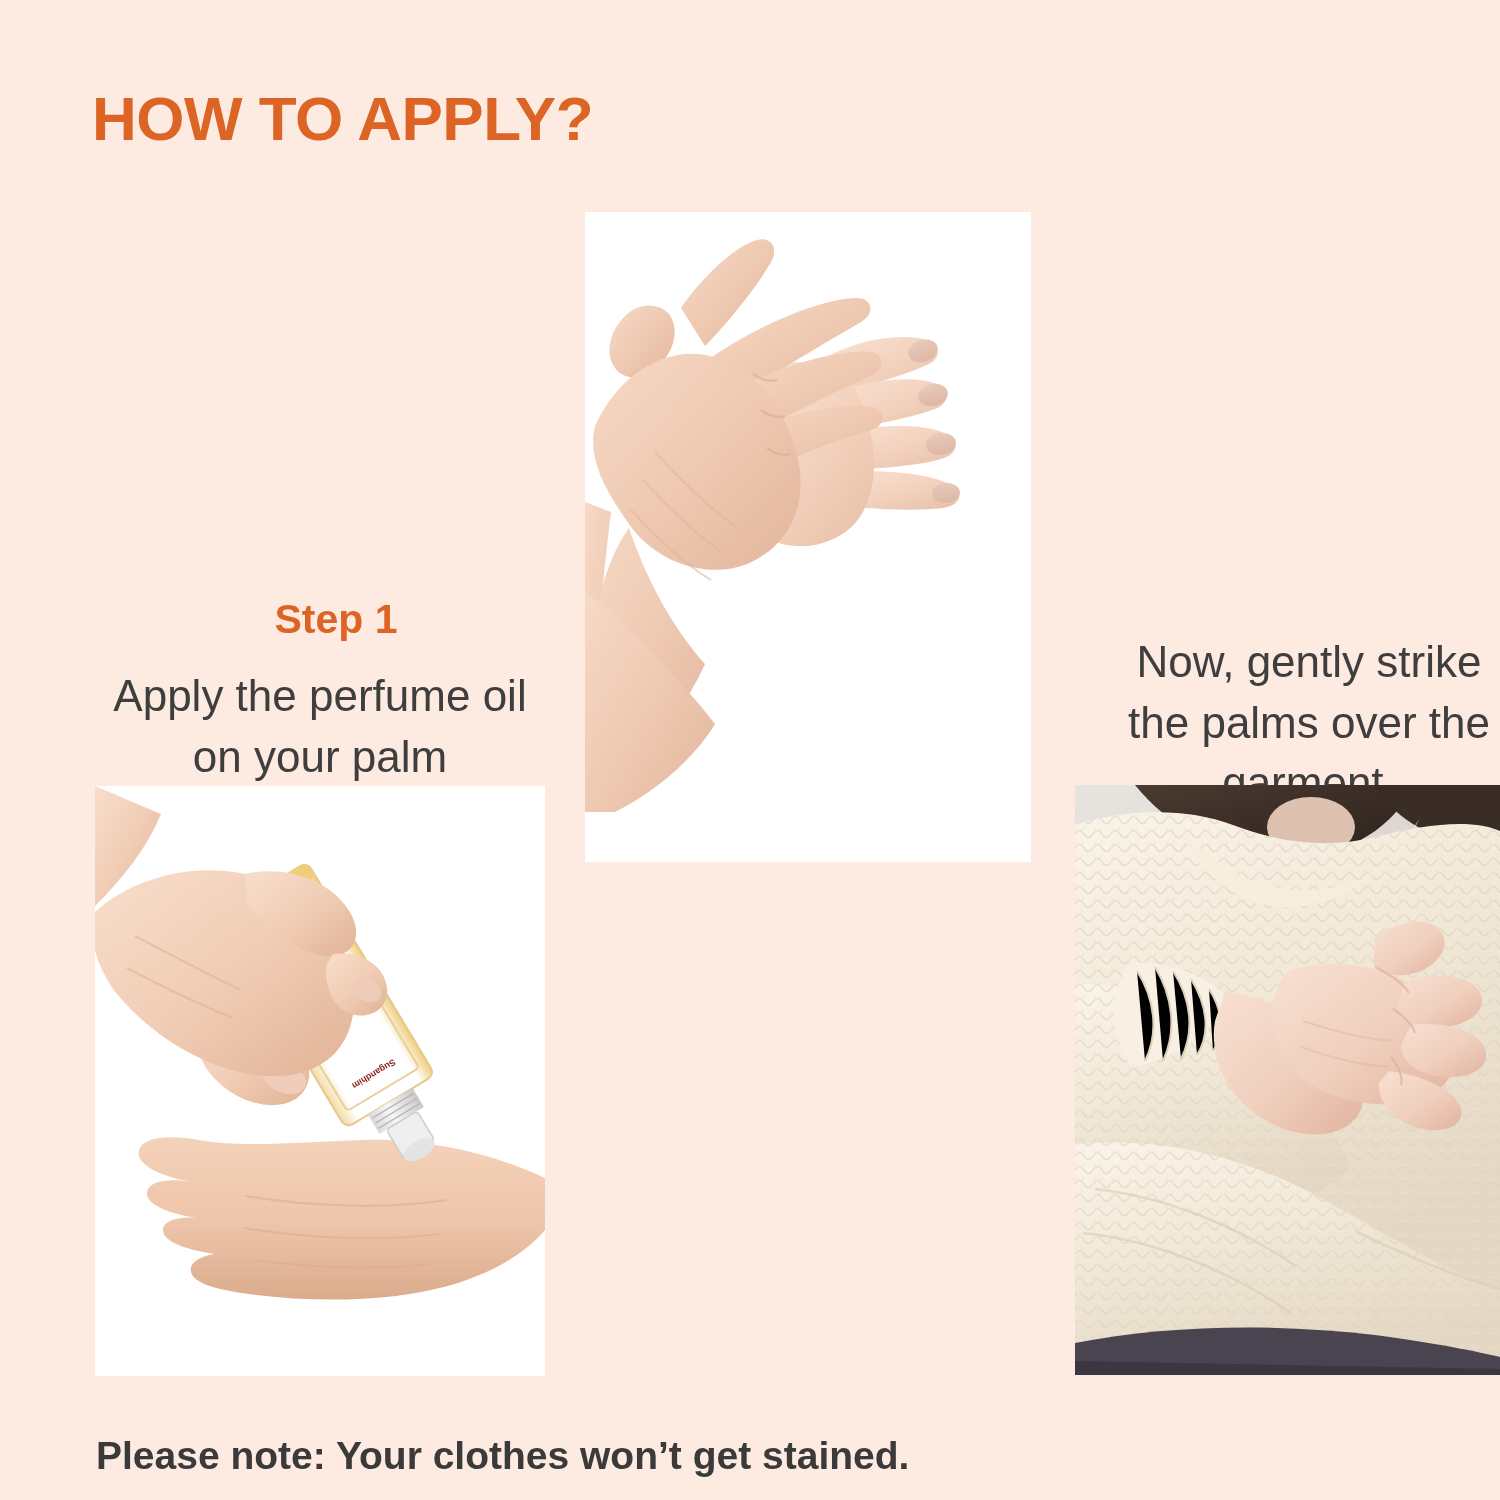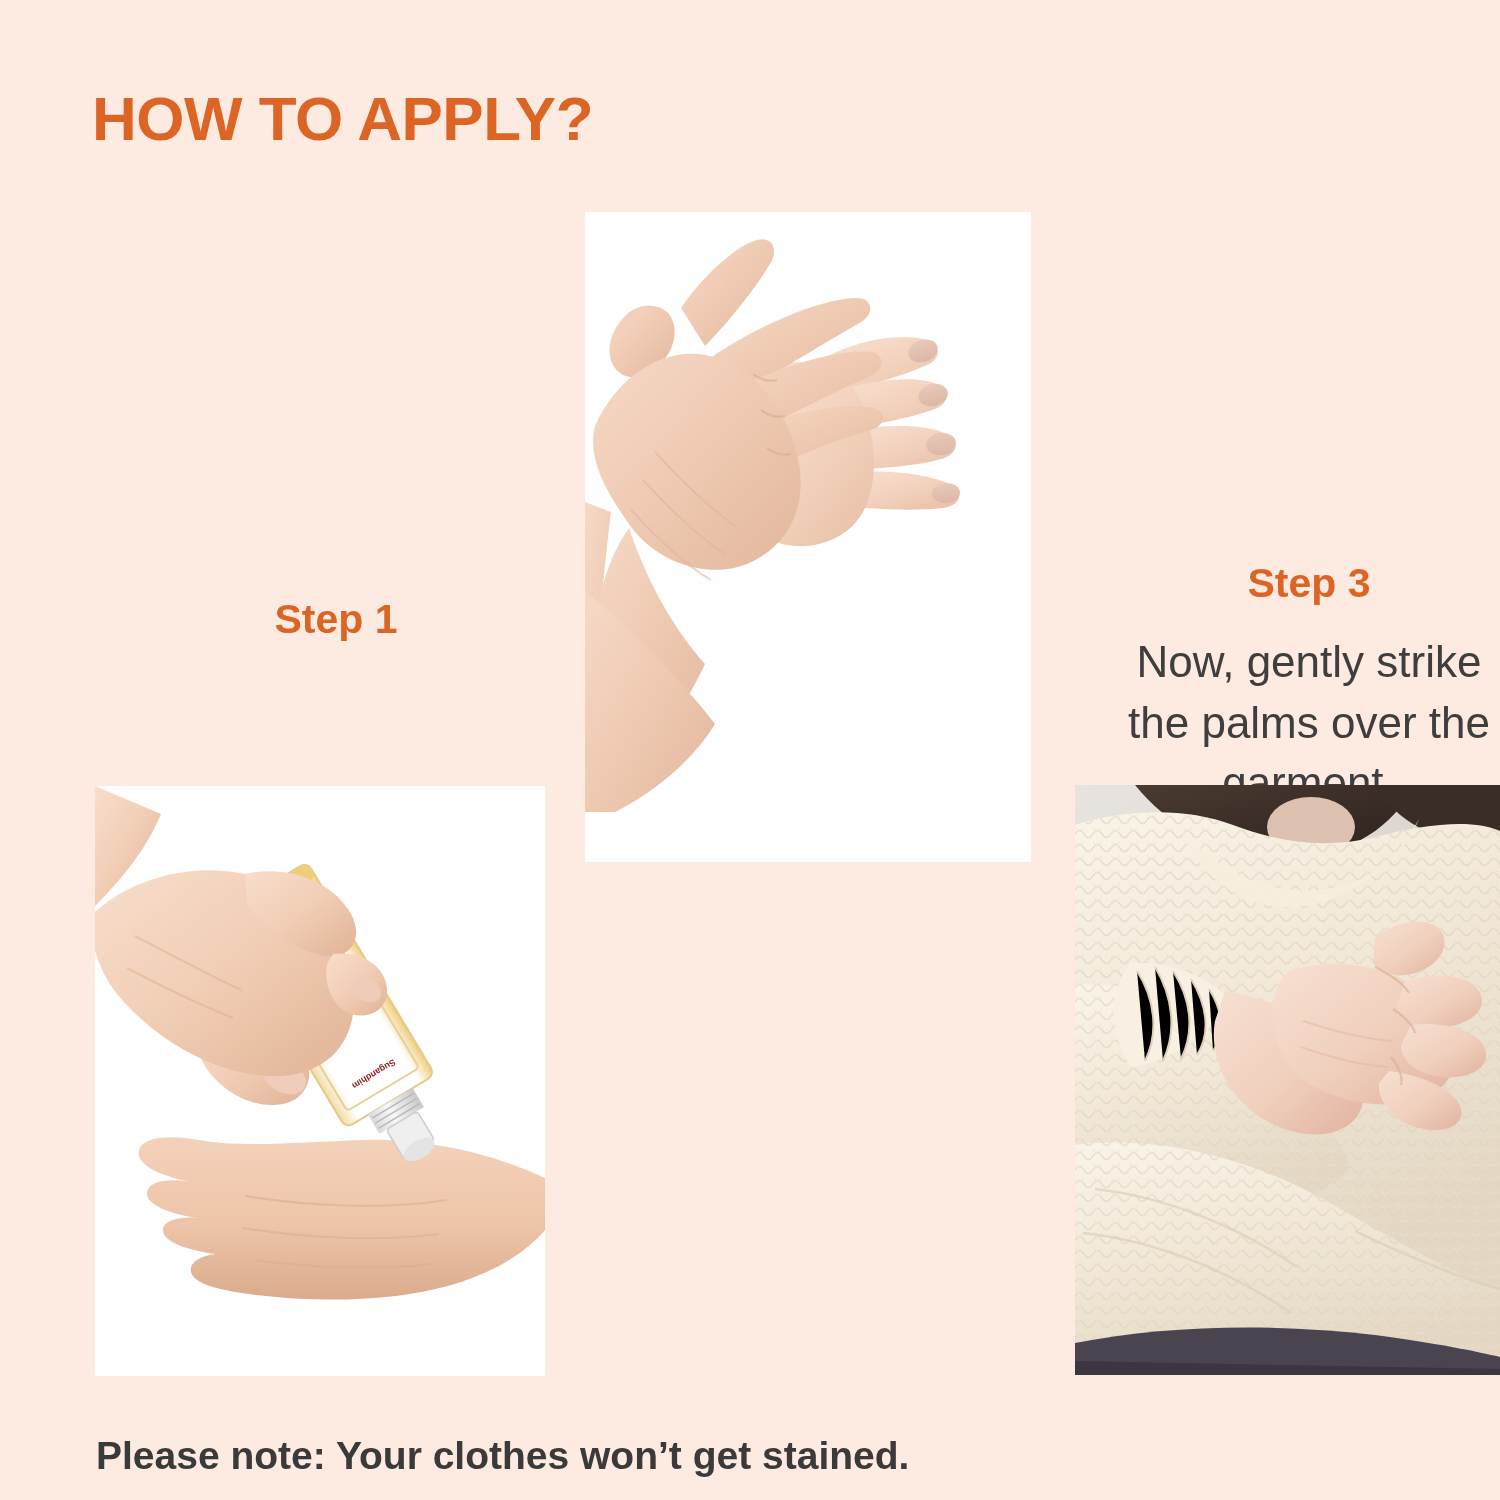--- a/index.html
+++ b/index.html
@@ -169,22 +169,22 @@
         <g stroke="#D9A98F" stroke-width="2" fill="none" opacity="0.6">
           <path d="M168 162 C 176 168 184 170 192 168"></path>
           <path d="M176 198 C 184 204 192 206 200 204"></path>
           <path d="M182 236 C 190 242 198 244 206 242"></path>
         </g>
       </g>
     </svg>
   </div>
 
   <div class="step-head" id="s1head">Step 1</div>
-
-  <div class="step-head" id="s3head">Step 3</div>
+  <div class="step-body" id="s1body">Apply the perfume oil on your palm</div>
+
   <div class="step-body" id="s3body">Now, gently strike the palms over the garment.</div>
 
 
   <div class="panel" id="panel-left">
     <svg viewBox="0 0 450 590" preserveAspectRatio="xMidYMid slice">
       <defs>
         <linearGradient id="skinC" x1="0" y1="0" x2="1" y2="1">
           <stop offset="0%" stop-color="#F8DECB"></stop>
           <stop offset="50%" stop-color="#F1CDB5"></stop>
           <stop offset="100%" stop-color="#E0B396"></stop>

